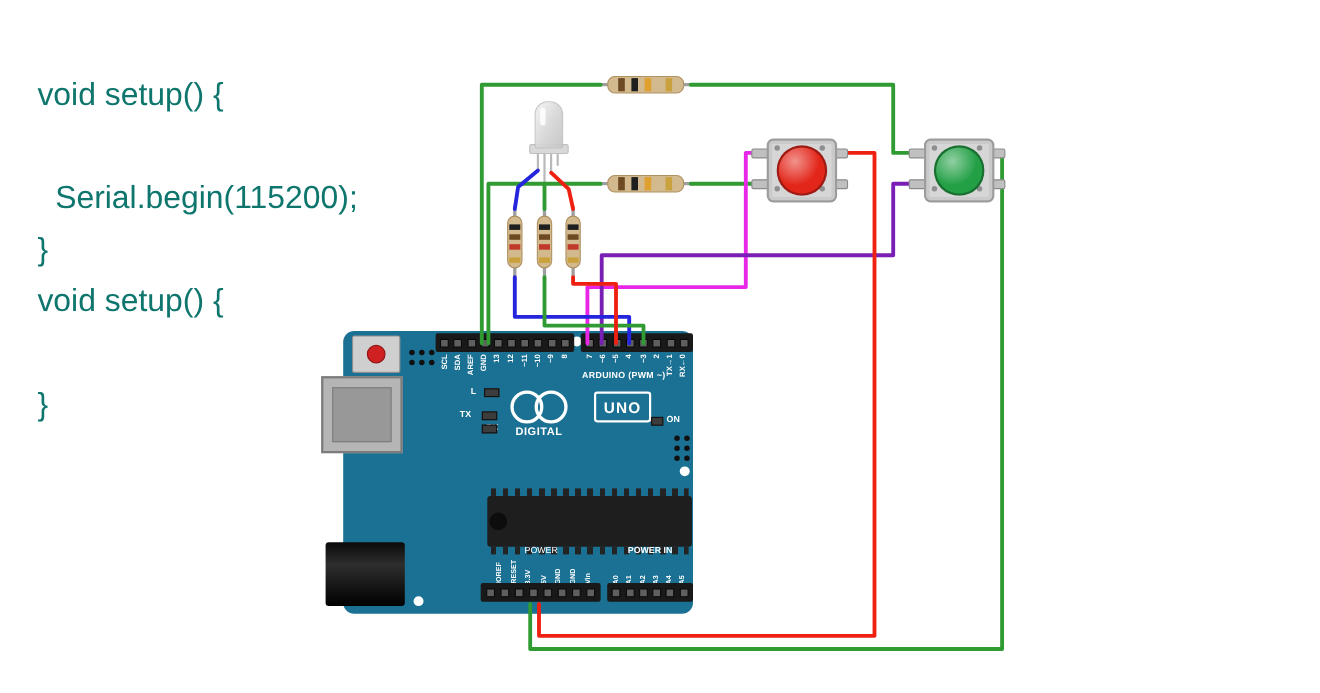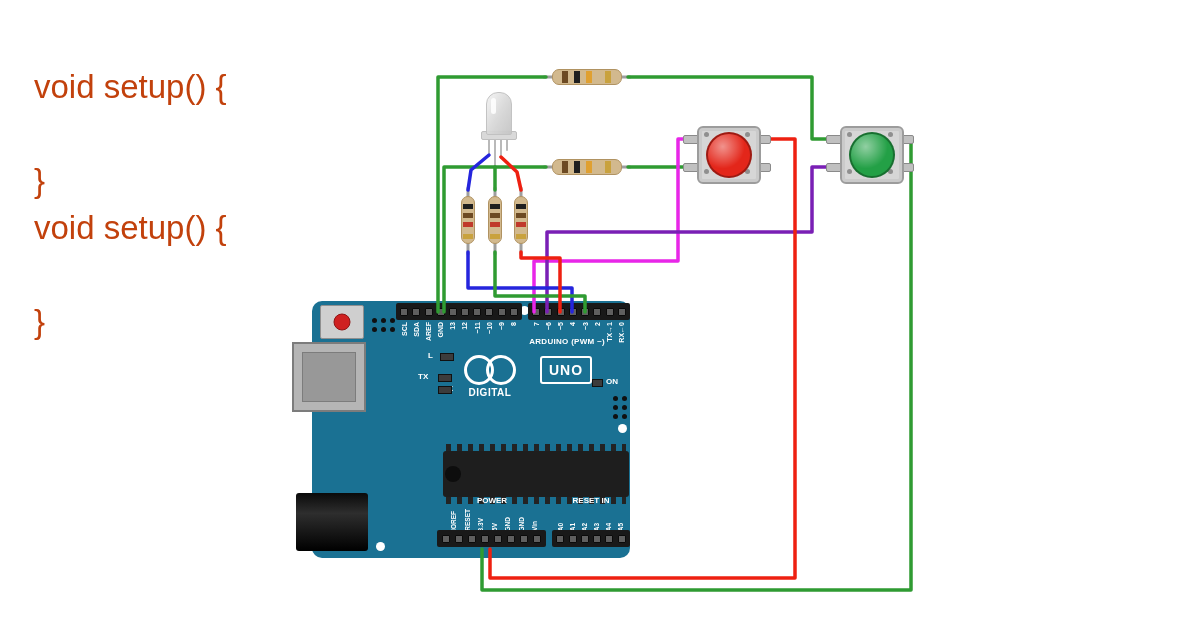--- a/index.html
+++ b/index.html
@@ -1,20 +1,20 @@
 <!DOCTYPE html>
 <html><head>
 <meta charset="utf-8">
 <style>
   html,body{margin:0;padding:0;background:#fff;}
   .canvas{position:relative;width:1200px;height:630px;background:#ffffff;overflow:hidden;
           font-family:"Liberation Sans",sans-serif;}
 
   
-  .code-overlay{position:absolute;left:34px;top:63px;color:#c2410c;font-size:33px;z-index:0;}
+  .code-overlay{position:absolute;left:34px;top:63px;color:#0f766e;font-size:29px;z-index:0;}
   .code-line{white-space:pre;height:47px;line-height:47px;}
 
   
   .wire-layer{position:absolute;left:0;top:0;z-index:3;pointer-events:none;}
 
   
   .board{position:absolute;left:312px;top:301px;width:318px;height:257px;border-radius:10px;z-index:1;}
   .hole{position:absolute;width:9px;height:9px;border-radius:50%;background:#fff;}
   .hole-top{left:208px;top:5px;}
   .hole-right{left:306px;top:123px;}
@@ -33,21 +33,21 @@
   .labels-tr{left:216px;top:21px;width:102px;}
   .labels-power{left:125px;top:206px;width:109px;height:24px;align-items:flex-end;}
   .labels-analog{left:240px;top:206px;width:78px;height:24px;align-items:flex-end;}
   .vlabel{writing-mode:vertical-rl;transform:rotate(180deg);color:#fff;font-size:7px;
           font-weight:700;line-height:1;}
   .labels-power .vlabel,.labels-analog .vlabel{font-size:6.5px;}
 
   .digital-label{position:absolute;left:133px;top:36px;width:160px;text-align:right;color:#fff;
                  font-size:8px;font-weight:700;letter-spacing:.3px;}
   .power-label{position:absolute;left:140px;top:195px;width:80px;text-align:center;color:#fff;
-               font-size:8px;font-weight:700;}
+               font-size:8px;font-weight:400;}
   .analog-label{position:absolute;left:239px;top:195px;width:80px;text-align:center;color:#fff;
                 font-size:8px;font-weight:700;}
 
   .reset-btn{position:absolute;left:8px;top:4px;width:42px;height:32px;background:#cfcfcf;
              border:1px solid #8f8f8f;border-radius:2px;}
   .reset-cap{position:absolute;left:50%;top:50%;transform:translate(-50%,-50%);width:15px;height:15px;
              border-radius:50%;background:#cf2121;border:1px solid #8f1414;}
 
   .dotgrid{position:absolute;display:grid;gap:4px;}
   .icsp-top{left:60px;top:17px;grid-template-columns:repeat(3,5px);grid-auto-rows:5px;}
@@ -129,20 +129,21 @@
        background:radial-gradient(circle at 35% 30%,rgba(255,255,255,.5),rgba(255,255,255,0) 55%);}
 </style>
 </head>
 <body>
 
 <div class="canvas">
 
   <div class="code-overlay">
       <div class="code-line">void setup() {</div>
       <div class="code-line"></div>
+      <div class="code-line">  Serial.begin(115200);</div>
       <div class="code-line">}</div>
       <div class="code-line">void setup() {</div>
       <div class="code-line"></div>
       <div class="code-line">}</div>
     </div>
 
   <div class="board" style="background: rgb(26, 113, 147);">
     <div class="hole hole-top"></div>
     <div class="hole hole-right"></div>
     <div class="hole hole-bottom"></div>
@@ -227,21 +228,21 @@
     <div class="smled led-on"></div>
     <div class="silk led-on-label">ON</div>
 
     <div class="chip-teeth teeth-top"></div>
     <div class="chip-teeth teeth-bottom"></div>
     <div class="chip">
       <div class="chip-notch"></div>
     </div>
 
     <div class="power-label">POWER</div>
-    <div class="analog-label">RESET IN</div>
+    <div class="analog-label">POWER IN</div>
     <div class="pin-labels labels-power">
         <span class="vlabel"></span>
         <span class="vlabel">IOREF</span>
         <span class="vlabel">RESET</span>
         <span class="vlabel">3.3V</span>
         <span class="vlabel">5V</span>
         <span class="vlabel">GND</span>
         <span class="vlabel">GND</span>
         <span class="vlabel">Vin</span>
       </div>

